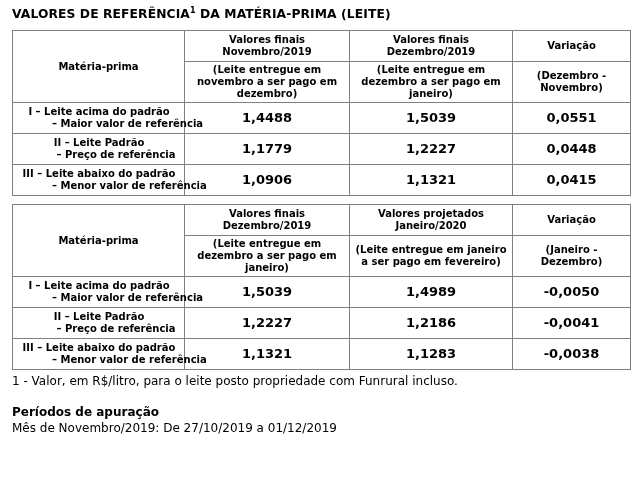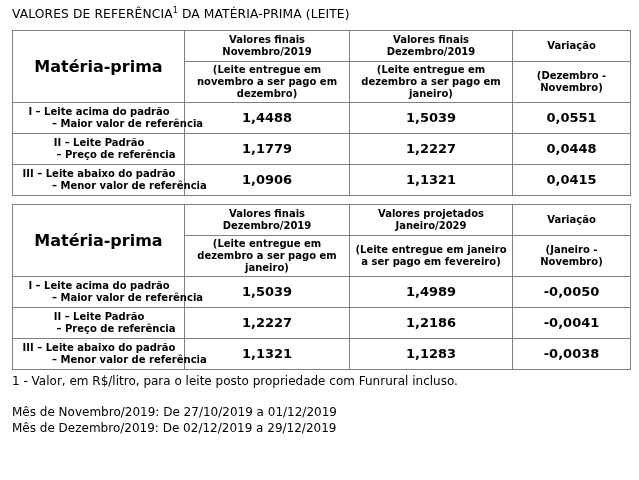--- a/index.html
+++ b/index.html
@@ -25,20 +25,21 @@
   }
 
   .doc-title {
     position: absolute;
     left: 12px;
     top: 7px;
     font-size: 12.3px;
     letter-spacing: 0.1px;
     white-space: nowrap;
     line-height: 14px;
+    font-weight: bold;
   }
   .doc-title sup {
     font-size: 8px;
     vertical-align: super;
     line-height: 0;
   }
 
   table.ref-table {
     position: absolute;
     left: 12px;
@@ -66,21 +67,21 @@
     height: 26px;
     padding: 2px 4px !important;
     font-size: 10px;
   }
   .hdr-sub {
     height: 34px;
     padding: 2px 5px !important;
     font-size: 10px;
   }
   .hdr-mp {
-    font-size: 16px;
+    font-size: 10px;
   }
 
   td.row-label {
     text-align: left;
     padding: 2px 4px 2px 5px !important;
     font-size: 10px;
     line-height: 13px;
     height: 26px;
   }
   td.row-label .l1 { display: block; white-space: nowrap; }
@@ -187,28 +188,28 @@
     </colgroup>
     <tbody>
       <tr>
         <td rowspan="2" class="hdr-mp">Matéria-prima</td>
         <td class="hdr-top">
           <span>Valores finais</span><br>
           <span>Dezembro/2019</span>
         </td>
         <td class="hdr-top">
           <span>Valores projetados</span><br>
-          <span>Janeiro/2029</span>
+          <span>Janeiro/2020</span>
         </td>
         <td class="hdr-top">Variação</td>
       </tr>
       <tr>
         <td class="hdr-sub">(Leite entregue em dezembro a ser pago em janeiro)</td>
         <td class="hdr-sub">(Leite entregue em janeiro a ser pago em fevereiro)</td>
-        <td class="hdr-sub">(Janeiro - Novembro)</td>
+        <td class="hdr-sub">(Janeiro - Dezembro)</td>
       </tr>
 
       <tr>
         <td class="row-label">
           <span class="l1">I – Leite acima do padrão</span>
           <span class="l2">– Maior valor de referência</span>
         </td>
         <td class="val">1,5039</td>
         <td class="val">1,4989</td>
         <td class="val">-0,0050</td>
@@ -230,17 +231,17 @@
         <td class="val">1,1321</td>
         <td class="val">1,1283</td>
         <td class="val">-0,0038</td>
       </tr>
     </tbody>
   </table>
 
   <div class="footnote" style="top: 374px;">1 - Valor, em R$/litro, para o leite posto propriedade com Funrural incluso.</div>
 
   <div class="periods" style="top: 405px;">
+    <div class="ph">Períodos de apuração</div>
     <div class="pl">Mês de Novembro/2019: De 27/10/2019 a 01/12/2019</div>
-    <div class="pl">Mês de Dezembro/2019: De 02/12/2019 a 29/12/2019</div>
   </div>
 
 </div>
 
 </body></html>

